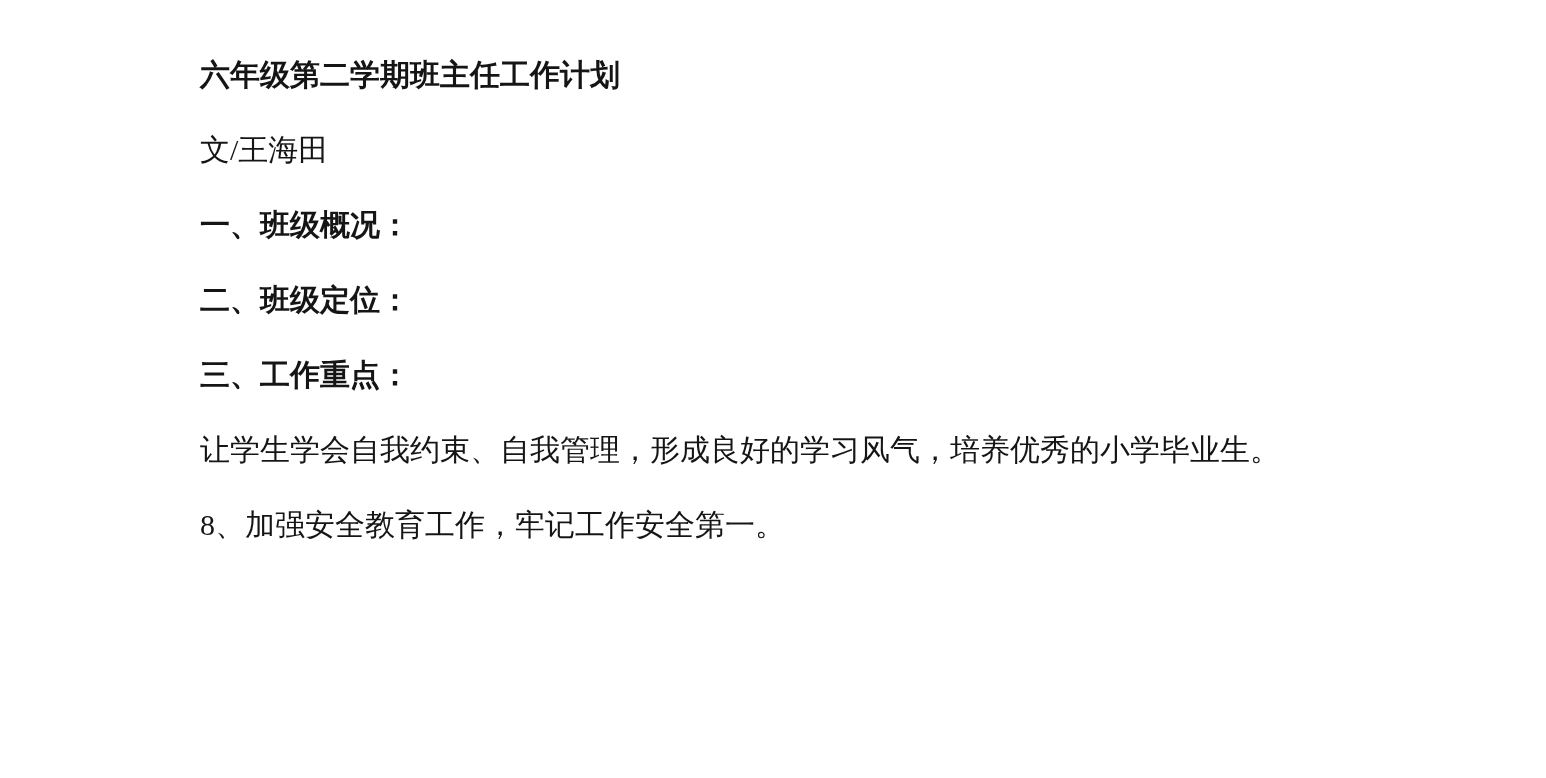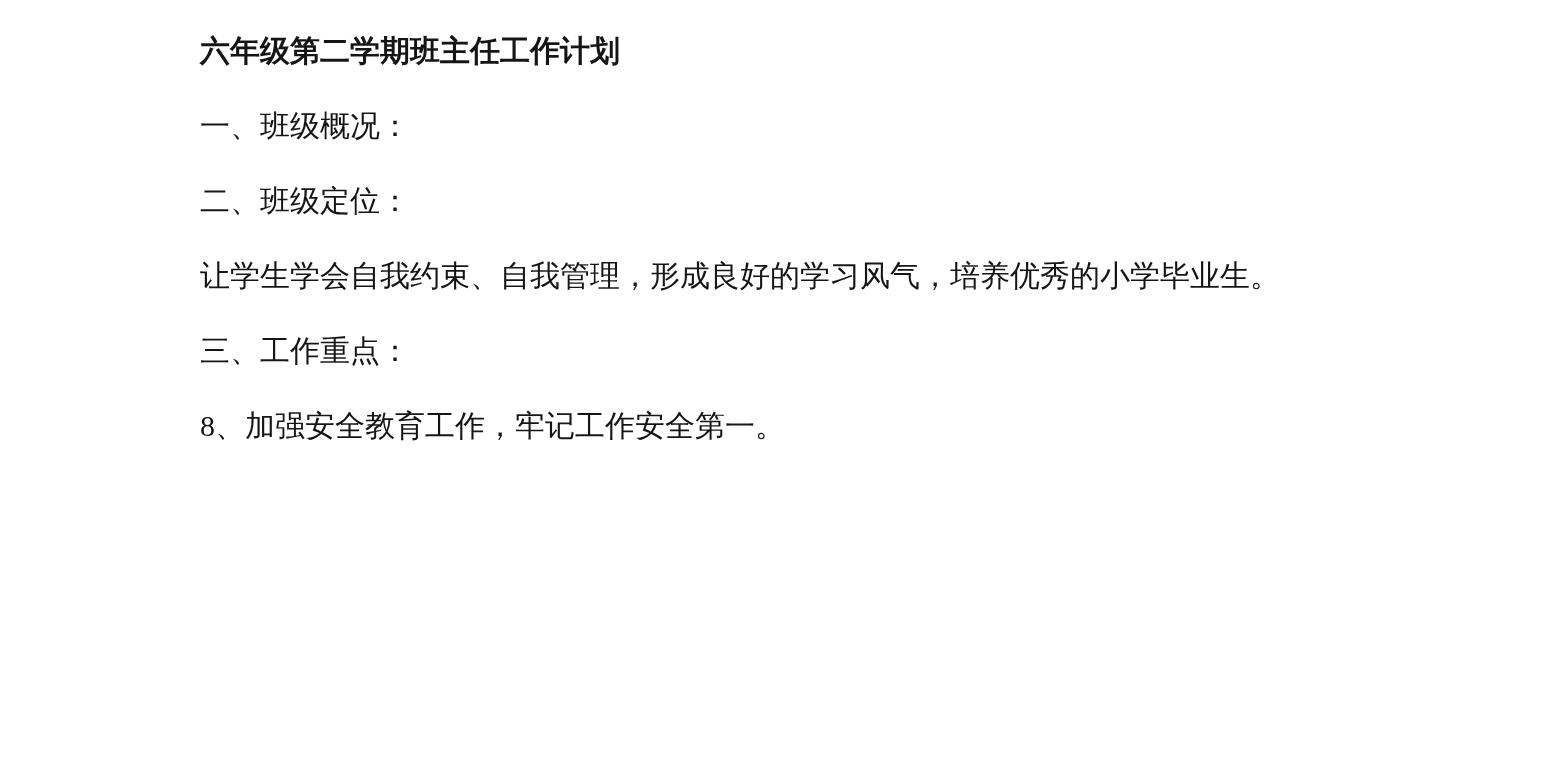--- a/index.html
+++ b/index.html
@@ -8,53 +8,54 @@
     height: 778px;
     background: #ffffff;
     color: #151515;
     font-family: "Liberation Serif", "DejaVu Serif", serif;
     overflow: hidden;
   }
   .page {
     box-sizing: border-box;
     width: 1546px;
     height: 653px;
-    padding: 32px 66px 0 137px;
+    padding: 56px 66px 0 137px;
     background: #ffffff;
   }
   .block {
     font-size: 30px;
     line-height: 37px;
     margin: 0 0 38px 0;
     text-indent: 63px;
     text-align: justify;
     word-break: break-all;
   }
   .title-block {
     font-weight: bold;
     text-align: left;
   }
   .byline-block {
     text-align: left;
   }
   .heading-block {
-    font-weight: normal;
+    font-weight: bold;
     text-align: left;
   }
   .list-block {
     text-align: left;
   }
 </style>
 </head>
 <body>
 
 <div class="page">
   <div class="block title-block">六年级第二学期班主任工作计划</div>
 
+  <div class="block byline-block">文/王海田</div>
 
   <div id="doc-blocks">
       <div class="block heading-block">一、班级概况：</div>
       <div class="block heading-block">二、班级定位：</div>
+      <div class="block heading-block">三、工作重点：</div>
       <div class="block">让学生学会自我约束、自我管理，形成良好的学习风气，培养优秀的小学毕业生。</div>
-      <div class="block heading-block">三、工作重点：</div>
       <div class="block list-block">8、加强安全教育工作，牢记工作安全第一。</div>
     </div>
 </div>
 
 </body></html>

